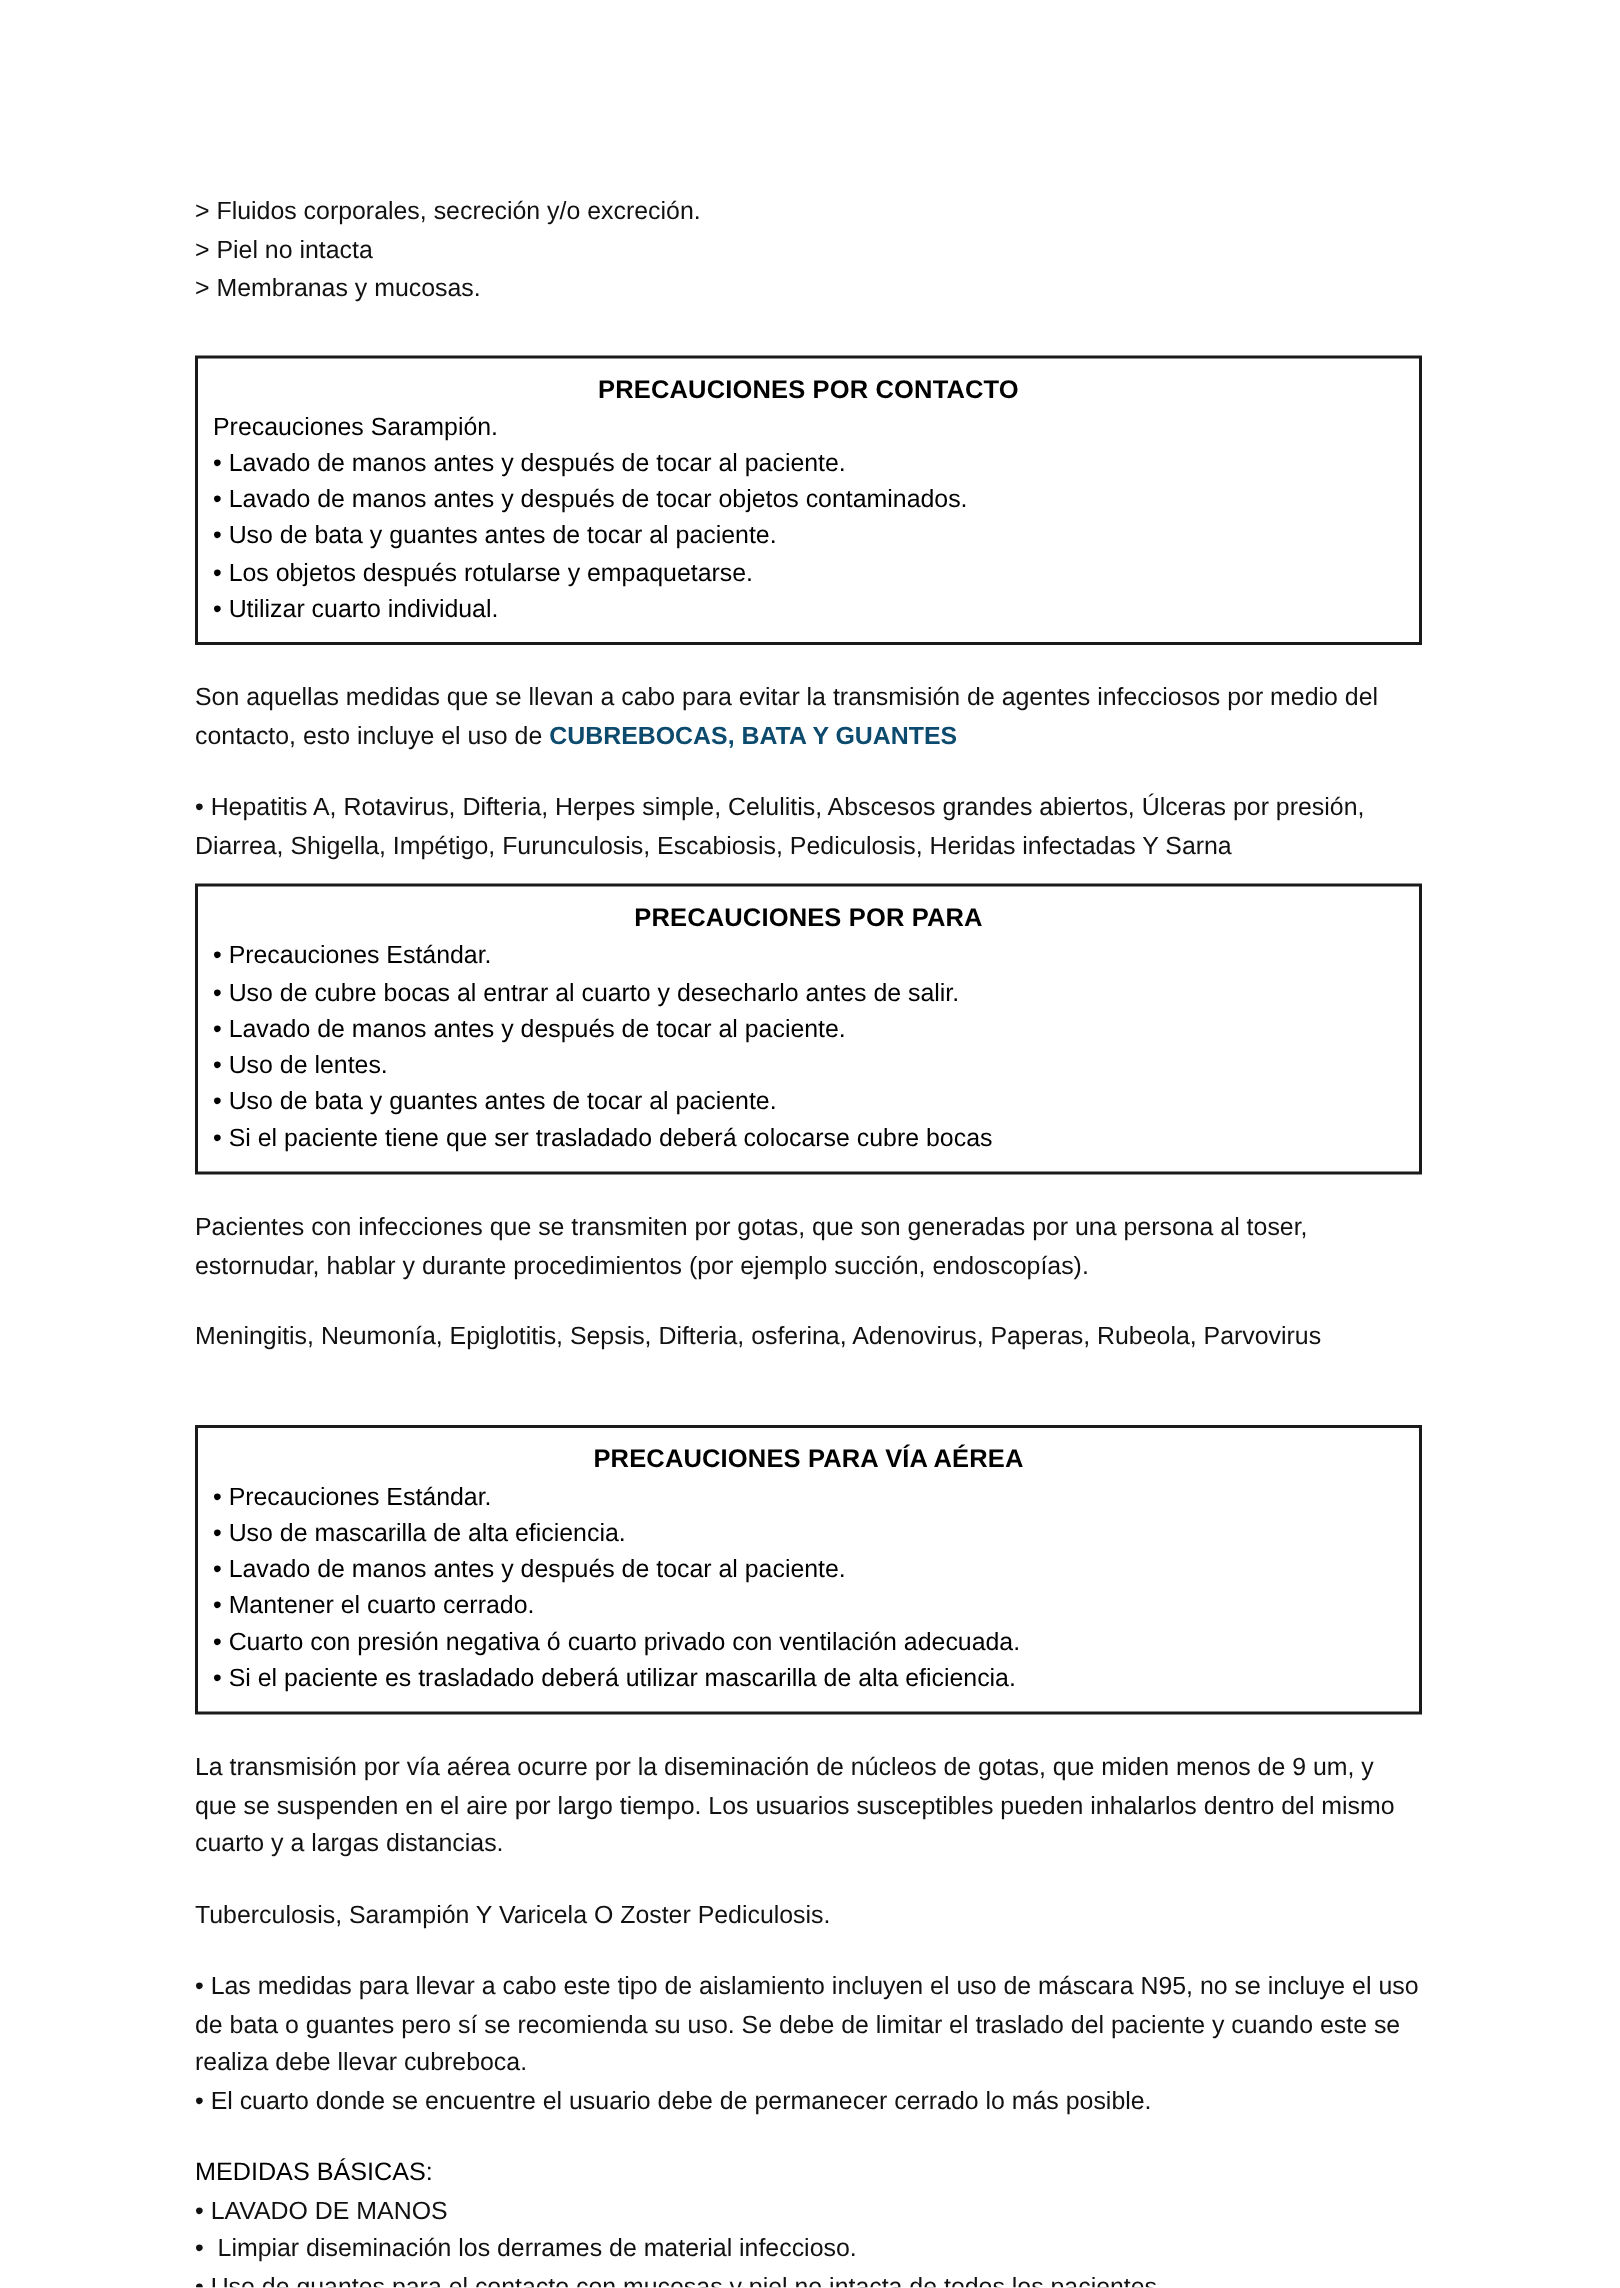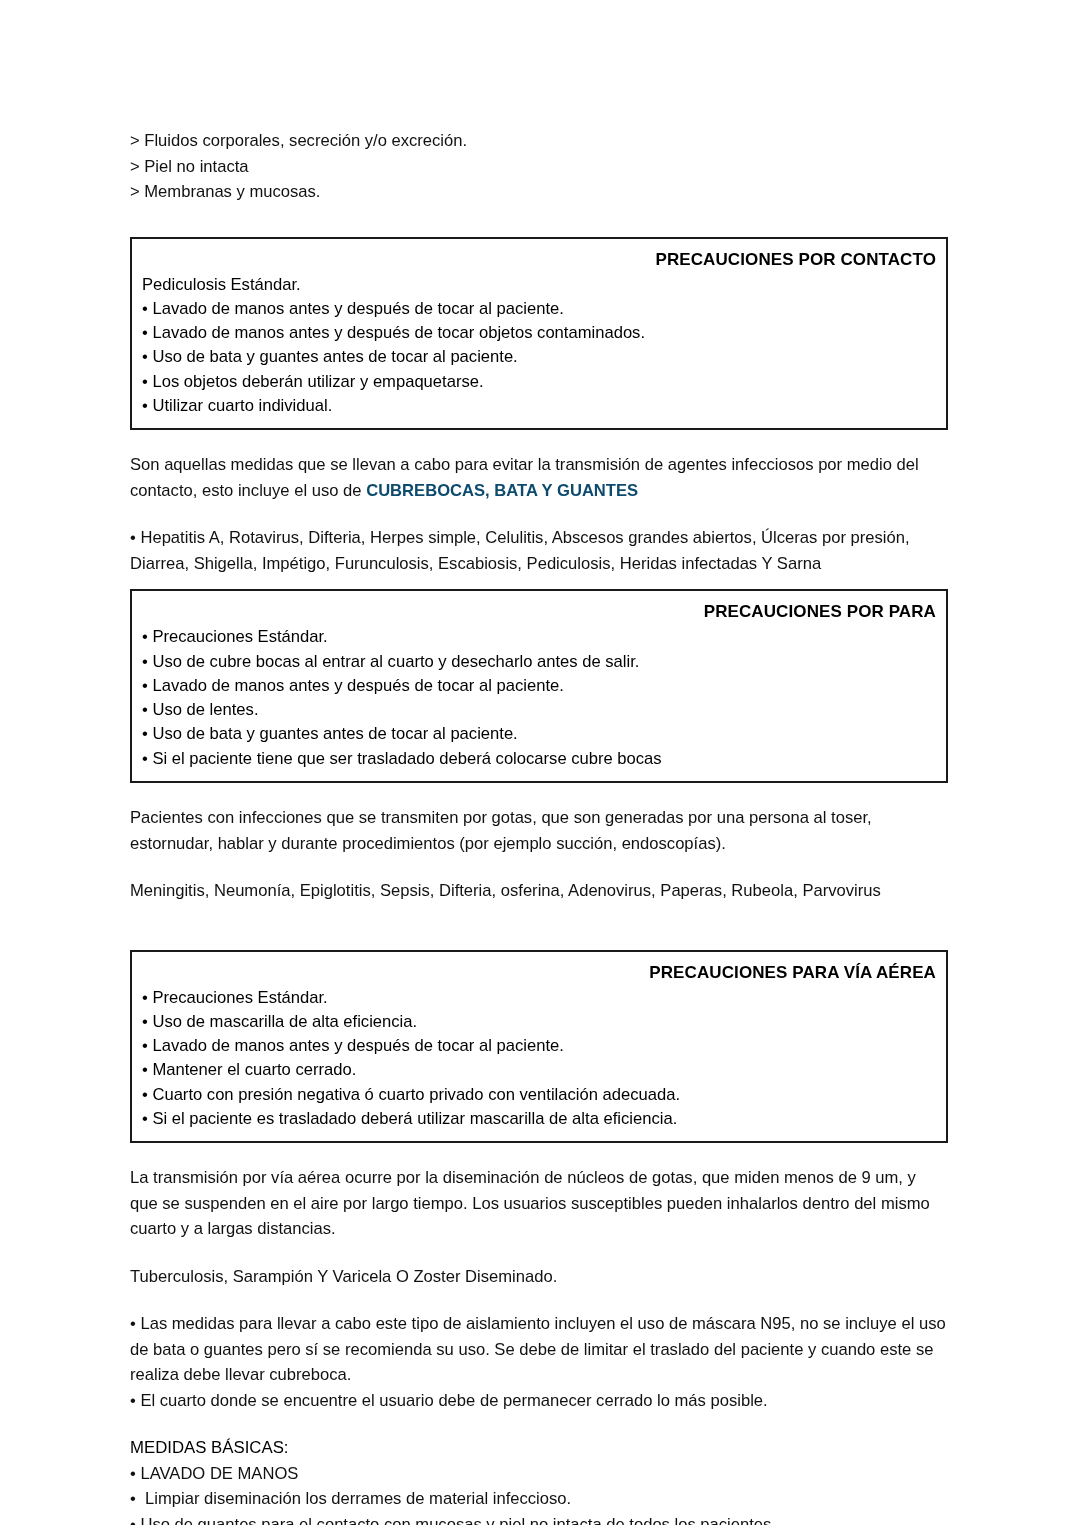--- a/index.html
+++ b/index.html
@@ -42,21 +42,21 @@
 
   
   .box {
     border: 2.5px solid #1a1a1a;
     box-sizing: border-box;
     width: 818px;
     padding: 9px 10px 10px 10px;
     margin: 0;
   }
   .box-title {
-    text-align: right;
+    text-align: center;
     font-weight: bold;
     font-size: 17px;
     line-height: 24px;
     letter-spacing: 0.1px;
     margin-bottom: 1px;
   }
   .box-line {
     font-size: 16.6px;
     line-height: 24.3px;
     white-space: pre-wrap;
@@ -82,25 +82,25 @@
     <div>
       <div class="line">&gt; Fluidos corporales, secreción y/o excreción.</div>
       <div class="line">&gt; Piel no intacta</div>
       <div class="line">&gt; Membranas y mucosas.</div>
     </div>
 
     <div class="spacer-lg"></div>
 
     <div class="box">
       <div class="box-title">PRECAUCIONES POR CONTACTO</div>
-      <div class="box-line">Pediculosis Estándar.</div>
+      <div class="box-line">Precauciones Sarampión.</div>
       <div class="box-line">• Lavado de manos antes y después de tocar al paciente.</div>
       <div class="box-line">• Lavado de manos antes y después de tocar objetos contaminados.</div>
       <div class="box-line">• Uso de bata y guantes antes de tocar al paciente.</div>
-      <div class="box-line">• Los objetos deberán utilizar y empaquetarse.</div>
+      <div class="box-line">• Los objetos después rotularse y empaquetarse.</div>
       <div class="box-line">• Utilizar cuarto individual.</div>
     </div>
 
     <div class="spacer-md"></div>
 
     <div class="para"><span>Son aquellas medidas que se llevan a cabo para evitar la transmisión de agentes infecciosos por medio del contacto, esto incluye el uso de </span><span class="red-strong">CUBREBOCAS, BATA Y GUANTES</span></div>
 
     <div class="spacer-md"></div>
 
     <div class="para">• Hepatitis A, Rotavirus, Difteria, Herpes simple, Celulitis, Abscesos grandes abiertos,  Úlceras por presión, Diarrea, Shigella, Impétigo, Furunculosis, Escabiosis, Pediculosis, Heridas infectadas Y Sarna</div>
@@ -136,21 +136,21 @@
       <div class="box-line">• Cuarto con presión negativa ó cuarto privado con ventilación adecuada.</div>
       <div class="box-line">• Si el paciente es trasladado deberá utilizar mascarilla de alta eficiencia.</div>
     </div>
 
     <div class="spacer-md"></div>
 
     <div class="para">La transmisión por vía aérea ocurre por la diseminación de núcleos de gotas, que miden menos de 9 um, y que se suspenden en el aire por largo tiempo. Los usuarios susceptibles pueden inhalarlos dentro del mismo cuarto y a largas distancias.</div>
 
     <div class="spacer-md"></div>
 
-    <div class="para">Tuberculosis, Sarampión Y Varicela O Zoster Diseminado.</div>
+    <div class="para">Tuberculosis, Sarampión Y Varicela O Zoster Pediculosis.</div>
 
     <div class="spacer-md"></div>
 
     <div class="para">• Las medidas para llevar a cabo este tipo de aislamiento incluyen el uso de máscara N95, no se incluye el uso de bata o guantes pero sí se recomienda su uso. Se debe de limitar el traslado del paciente y cuando este se realiza debe llevar cubreboca.</div>
     <div class="para">• El cuarto donde se encuentre el usuario debe de permanecer cerrado lo más posible.</div>
 
     <div class="spacer-md"></div>
 
     <div>
       <div class="bold-head">MEDIDAS BÁSICAS:</div>

